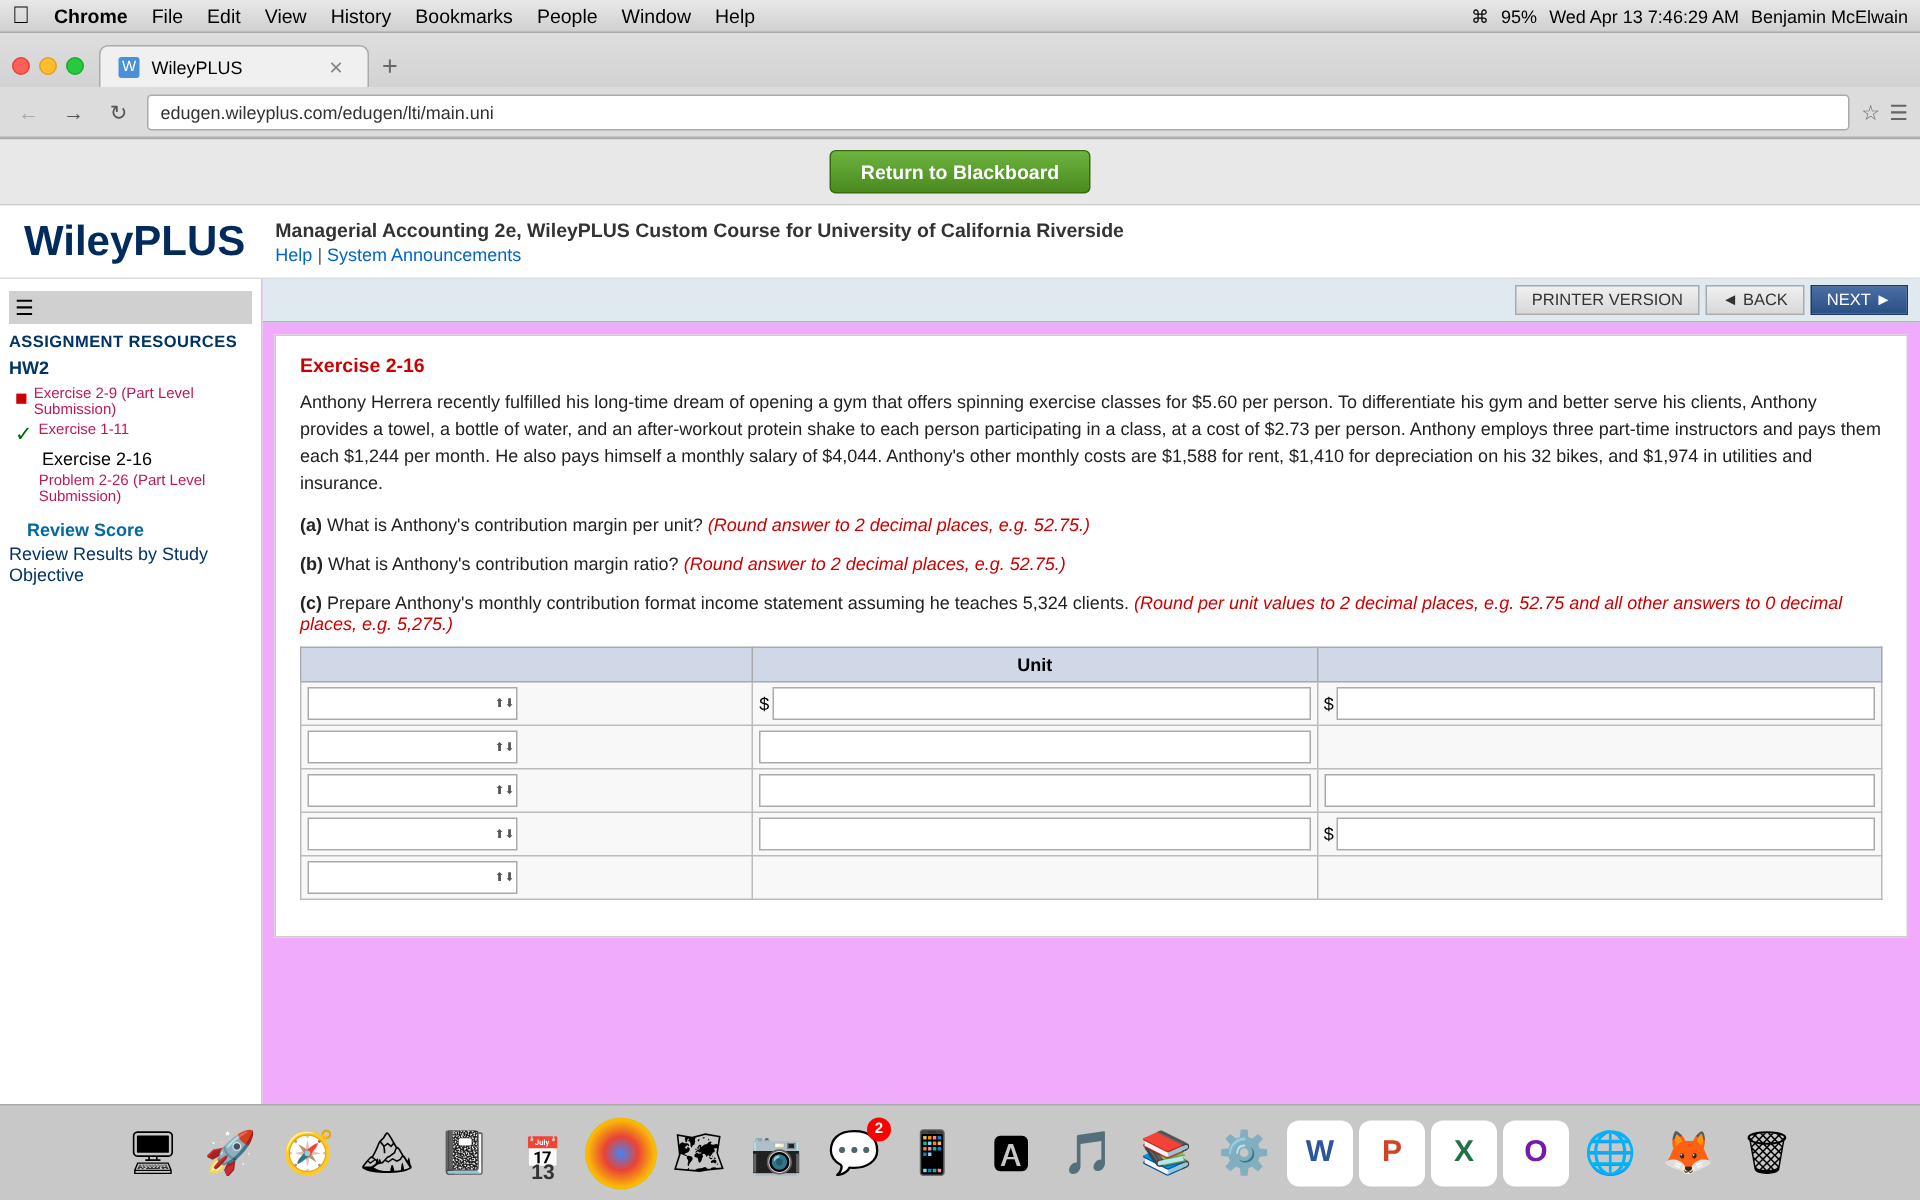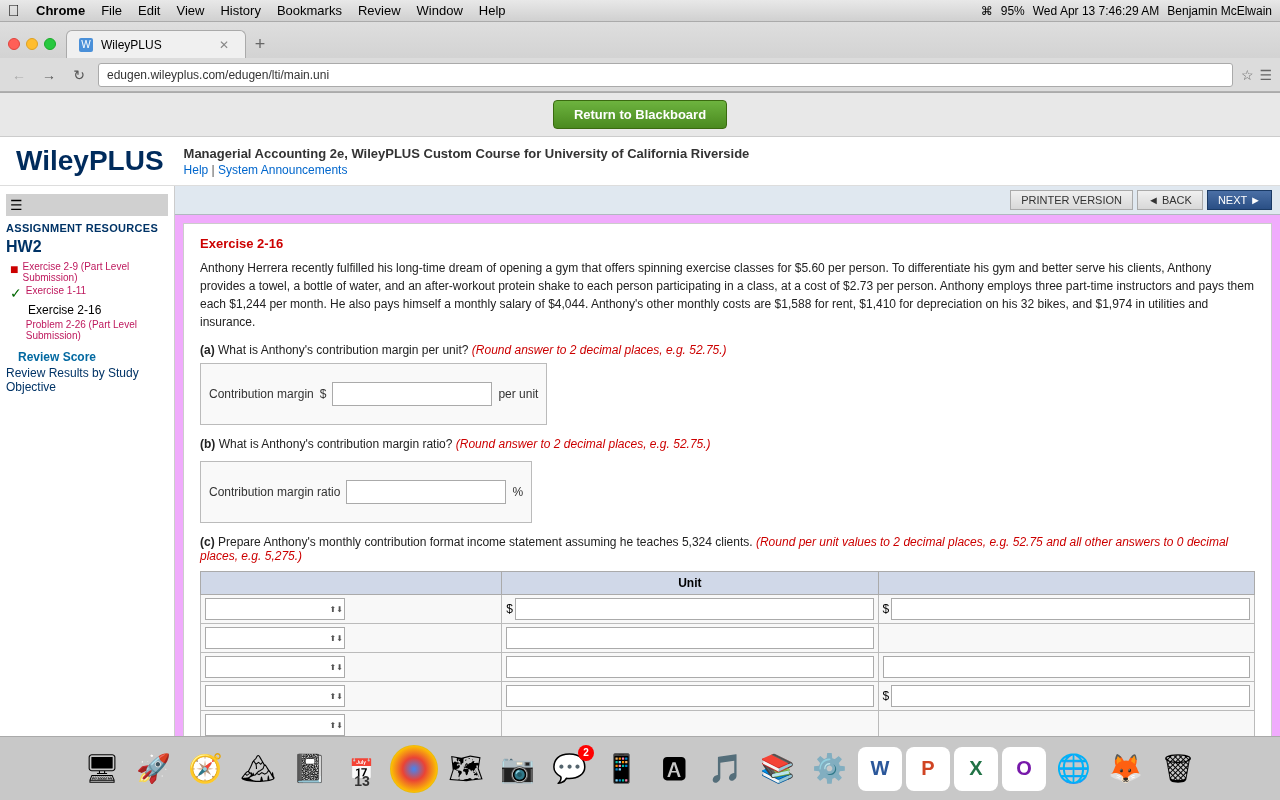--- a/index.html
+++ b/index.html
@@ -141,21 +141,21 @@
       flex-shrink: 0;
     }
     .sidebar-header {
       font-size: 11px;
       font-weight: bold;
       color: #003366;
       text-transform: uppercase;
       margin-bottom: 4px;
       letter-spacing: 0.3px;
     }
-    .sidebar-hw { color: #003366; font-weight: bold; font-size: 16px; margin-bottom: 4px; }
+    .sidebar-hw { color: #003366; font-weight: bold; font-size: 12px; margin-bottom: 4px; }
     .sidebar-item { padding: 1px 0 1px 4px; display: flex; align-items: flex-start; gap: 4px; }
     .sidebar-item a { color: #be185d; text-decoration: none; font-size: 10px; }
     .dot-red { color: #cc0000; font-size: 14px; }
     .dot-green { color: #006600; font-size: 14px; }
     .sidebar-divider { margin: 8px 0 4px; }
     .sidebar-link { color: #0369a1; font-size: 12px; font-weight: bold; text-decoration: none; display: block; margin: 2px 12px; }
     .sidebar-link-sm { color: #003366; font-size: 12px; text-decoration: none; display: block; margin: 2px 0; }
 
     
     .content-area {
@@ -346,21 +346,21 @@
 <body>
 
 <div class="mac-menubar">
   <span style="font-size:16px;"></span>
   <span class="menu-item bold">Chrome</span>
   <span class="menu-item">File</span>
   <span class="menu-item">Edit</span>
   <span class="menu-item">View</span>
   <span class="menu-item">History</span>
   <span class="menu-item">Bookmarks</span>
-  <span class="menu-item">Review</span>
+  <span class="menu-item">People</span>
   <span class="menu-item">Window</span>
   <span class="menu-item">Help</span>
   <div class="right-side">
     <span>⌘</span>
     <span>95%</span>
     <span>Wed Apr 13  7:46:29 AM</span>
     <span>Benjamin McElwain</span>
   </div>
 </div>
 
@@ -450,40 +450,25 @@
       </div>
 
       <div class="exercise-content">
         <div class="exercise-title">Exercise 2-16</div>
         <div class="exercise-text">Anthony Herrera recently fulfilled his long-time dream of opening a gym that offers spinning exercise classes for $5.60 per person. To differentiate his gym and better serve his clients, Anthony provides a towel, a bottle of water, and an after-workout protein shake to each person participating in a class, at a cost of $2.73 per person. Anthony employs three part-time instructors and pays them each $1,244 per month. He also pays himself a monthly salary of $4,044. Anthony's other monthly costs are $1,588 for rent, $1,410 for depreciation on his 32 bikes, and $1,974 in utilities and insurance.</div>
 
         <div class="question-part">
           <div class="question-label">
             <b>(a)</b> <span>What is Anthony's contribution margin per unit?</span> <span class="instruction-red">(Round answer to 2 decimal places, e.g. 52.75.)</span>
           </div>
-          <div style="border: 1px solid #bbb; padding: 8px; background: #f9f9f9; display: inline-block;">
-            <div class="input-row">
-              <span class="input-label">Contribution margin</span>
-              <span class="dollar-sign">$</span>
-              <input type="text" class="text-input wide" style="">
-              <span class="input-suffix">per unit</span>
-            </div>
-          </div>
         </div>
 
         <div class="question-part" style="">
           <div class="question-label">
             <b>(b)</b> <span>What is Anthony's contribution margin ratio?</span> <span class="instruction-red">(Round answer to 2 decimal places, e.g. 52.75.)</span>
-          </div>
-          <div style="border: 1px solid #bbb; padding: 8px; background: #f9f9f9; display: inline-block; margin-top: 4px;">
-            <div class="input-row">
-              <span class="input-label">Contribution margin ratio</span>
-              <input type="text" class="text-input wide" style="">
-              <span class="input-suffix">%</span>
-            </div>
           </div>
         </div>
 
         <div class="question-part" style="margin-top: 10px;">
           <div class="part-c-instruction">
             <b>(c)</b> <span>Prepare Anthony's monthly contribution format income statement assuming he teaches 5,324 clients.</span> <span class="instruction-red">(Round per unit values to 2 decimal places, e.g. 52.75 and all other answers to 0 decimal places, e.g. 5,275.)</span>
           </div>
           <table class="income-table">
             <thead>
               <tr>

